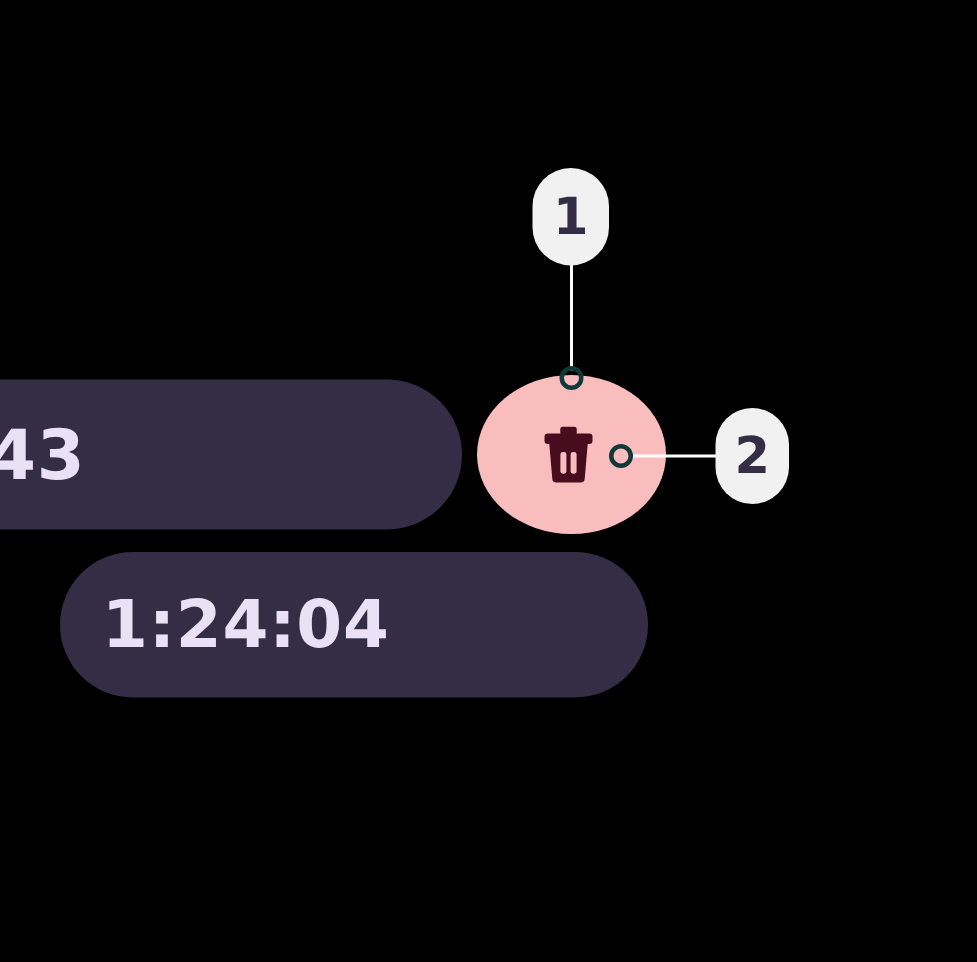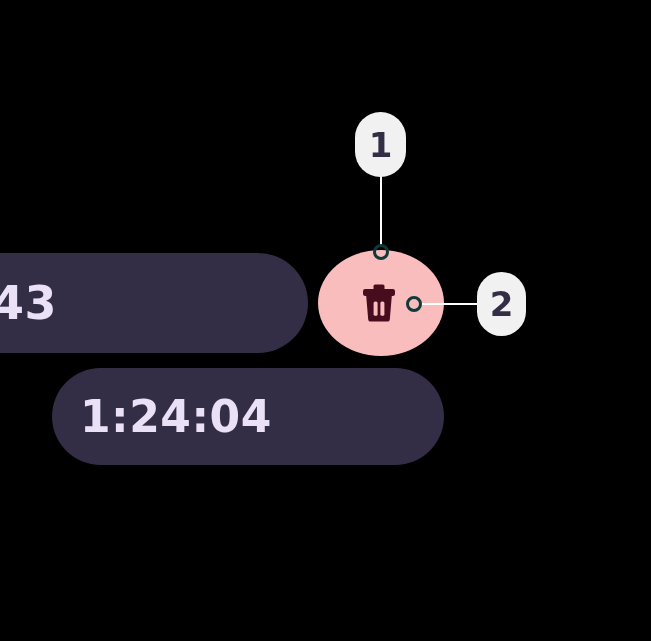--- a/index.html
+++ b/index.html
@@ -41,21 +41,21 @@
     width: 368px;
     height: 100px;
     border-radius: 50px;
     padding-left: 52px;
   }
   #bar-duration-top .pill-text {
     font-size: 46px;
   }
 
   #bar-duration-bottom {
-    left: 52px;
+    left: 40px;
     top: 368px;
     width: 392px;
     height: 97px;
     border-radius: 49px;
     padding-left: 28px;
   }
   #bar-duration-bottom .pill-text {
     font-size: 44px;
   }
 

